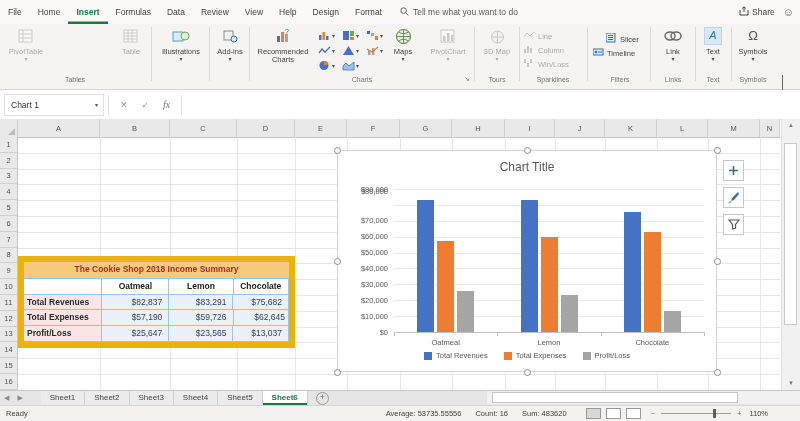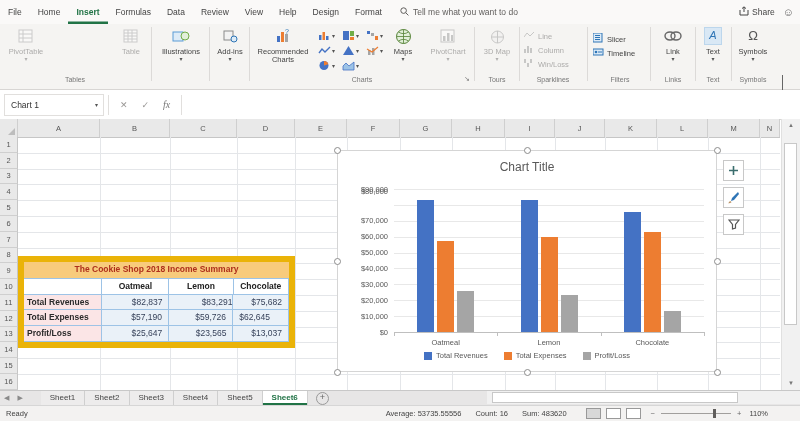--- a/index.html
+++ b/index.html
@@ -294,21 +294,21 @@
     <span><svg width="11" height="8">
           <rect x="0" y="0" width="2" height="4" fill="#8A8A8A"></rect>
           <rect x="3" y="4" width="2" height="4" fill="#8A8A8A"></rect>
           <rect x="6" y="0" width="2" height="4" fill="#8A8A8A"></rect>
         </svg></span>
     <span>Win/Loss</span>
   </div>
   <div class="rgrouplabel" style="left:522px;width:62px;">Sparklines</div>
   <div class="rsep" style="left:587px;"></div>
 
-  <div class="smallrow" style="left:593px;top:9px;">
+  <div class="smallrow" style="left:606px;top:9px;">
     <span><svg width="11" height="10">
           <rect x="0" y="0" width="9" height="9" fill="#DDEBF7" stroke="#2E75B6"></rect>
           <path d="M2 2.5h5M2 4.5h5M2 6.5h5" stroke="#2E75B6"></path>
         </svg></span>
     <span>Slicer</span>
   </div>
   <div class="smallrow" style="left:593px;top:23px;">
     <span><svg width="11" height="10">
           <rect x="0" y="2" width="10" height="6" fill="#DDEBF7" stroke="#2E75B6"></rect>
           <circle cx="3" cy="5" r="1.3" fill="#2E75B6"></circle>
@@ -437,28 +437,28 @@
       <div style="height: 15.8px; line-height: 15.8px; text-align: center; font-weight: bold; font-size: 8.5px; background: rgb(248, 203, 124); color: rgb(174, 46, 28); border-bottom: 1px solid rgb(157, 195, 230); white-space: nowrap; overflow: hidden;">The Cookie Shop 2018 Income Summary</div>
       <div class="trow" style="height: 15.8px;">
         <div style="width: 82px; border-right: 1px solid rgb(157, 195, 230); border-bottom: 1px solid rgb(157, 195, 230); box-sizing: border-box; background: rgb(255, 255, 255);"></div>
         <div style="width: 70px; box-sizing: border-box; border-right: 1px solid rgb(157, 195, 230); border-bottom: 1px solid rgb(157, 195, 230); background: rgb(255, 255, 255); font-weight: bold; font-size: 8.5px; color: rgb(34, 34, 34); text-align: center; line-height: 14.8px;">Oatmeal</div>
         <div style="width: 67px; box-sizing: border-box; border-right: 1px solid rgb(157, 195, 230); border-bottom: 1px solid rgb(157, 195, 230); background: rgb(255, 255, 255); font-weight: bold; font-size: 8.5px; color: rgb(34, 34, 34); text-align: center; line-height: 14.8px;">Lemon</div>
         <div style="width: 58px; box-sizing: border-box; border-right: 1px solid rgb(157, 195, 230); border-bottom: 1px solid rgb(157, 195, 230); background: rgb(255, 255, 255); font-weight: bold; font-size: 8.5px; color: rgb(34, 34, 34); text-align: center; line-height: 14.8px;">Chocolate</div>
       </div>
       <div class="trow" style="height: 15.8px;">
         <div style="width: 82px; box-sizing: border-box; border-right: 1px solid rgb(157, 195, 230); border-bottom: 1px solid rgb(157, 195, 230); background: rgb(251, 229, 230); font-weight: bold; font-size: 8.5px; color: rgb(43, 43, 43); line-height: 14.8px; padding-left: 3px; white-space: nowrap; overflow: hidden;">Total Revenues</div>
         <div style="width: 70px; box-sizing: border-box; border-right: 1px solid rgb(157, 195, 230); border-bottom: 1px solid rgb(157, 195, 230); background: rgb(234, 241, 248); font-size: 8.5px; color: rgb(55, 66, 90); text-align: right; padding-right: 6px; line-height: 14.8px;">$82,837</div>
-        <div style="width: 67px; box-sizing: border-box; border-right: 1px solid rgb(157, 195, 230); border-bottom: 1px solid rgb(157, 195, 230); background: rgb(234, 241, 248); font-size: 8.5px; color: rgb(55, 66, 90); text-align: right; line-height: 14.8px;">$83,291</div>
+        <div style="width: 67px; box-sizing: border-box; border-right: 1px solid rgb(157, 195, 230); border-bottom: 1px solid rgb(157, 195, 230); background: rgb(234, 241, 248); font-size: 8.5px; color: rgb(55, 66, 90); text-align: right; padding-right: 6px; line-height: 14.8px;">$83,291</div>
         <div style="width: 58px; box-sizing: border-box; border-right: 1px solid rgb(157, 195, 230); border-bottom: 1px solid rgb(157, 195, 230); background: rgb(234, 241, 248); font-size: 8.5px; color: rgb(55, 66, 90); text-align: right; padding-right: 6px; line-height: 14.8px;">$75,682</div>
       </div>
       <div class="trow" style="height: 15.8px;">
         <div style="width: 82px; box-sizing: border-box; border-right: 1px solid rgb(157, 195, 230); border-bottom: 1px solid rgb(157, 195, 230); background: rgb(251, 229, 230); font-weight: bold; font-size: 8.5px; color: rgb(43, 43, 43); line-height: 14.8px; padding-left: 3px; white-space: nowrap; overflow: hidden;">Total Expenses</div>
         <div style="width: 70px; box-sizing: border-box; border-right: 1px solid rgb(157, 195, 230); border-bottom: 1px solid rgb(157, 195, 230); background: rgb(234, 241, 248); font-size: 8.5px; color: rgb(55, 66, 90); text-align: right; padding-right: 6px; line-height: 14.8px;">$57,190</div>
         <div style="width: 67px; box-sizing: border-box; border-right: 1px solid rgb(157, 195, 230); border-bottom: 1px solid rgb(157, 195, 230); background: rgb(234, 241, 248); font-size: 8.5px; color: rgb(55, 66, 90); text-align: right; padding-right: 6px; line-height: 14.8px;">$59,726</div>
-        <div style="width: 58px; box-sizing: border-box; border-right: 1px solid rgb(157, 195, 230); border-bottom: 1px solid rgb(157, 195, 230); background: rgb(234, 241, 248); font-size: 8.5px; color: rgb(55, 66, 90); text-align: right; padding-right: 18px; line-height: 14.8px;">$62,645</div>
+        <div style="width: 58px; box-sizing: border-box; border-right: 1px solid rgb(157, 195, 230); border-bottom: 1px solid rgb(157, 195, 230); background: rgb(234, 241, 248); font-size: 8.5px; color: rgb(55, 66, 90); text-align: right; padding-right: 3px; line-height: 14.8px;">$62,645</div>
       </div>
       <div class="trow" style="height: 15.8px;">
         <div style="width: 82px; box-sizing: border-box; border-right: 1px solid rgb(157, 195, 230); border-bottom: 1px solid rgb(157, 195, 230); background: rgb(251, 229, 230); font-weight: bold; font-size: 8.5px; color: rgb(43, 43, 43); line-height: 14.8px; padding-left: 3px; white-space: nowrap; overflow: hidden;">Profit/Loss</div>
         <div style="width: 70px; box-sizing: border-box; border-right: 1px solid rgb(157, 195, 230); border-bottom: 1px solid rgb(157, 195, 230); background: rgb(234, 241, 248); font-size: 8.5px; color: rgb(55, 66, 90); text-align: right; padding-right: 6px; line-height: 14.8px;">$25,647</div>
         <div style="width: 67px; box-sizing: border-box; border-right: 1px solid rgb(157, 195, 230); border-bottom: 1px solid rgb(157, 195, 230); background: rgb(234, 241, 248); font-size: 8.5px; color: rgb(55, 66, 90); text-align: right; padding-right: 6px; line-height: 14.8px;">$23,565</div>
         <div style="width: 58px; box-sizing: border-box; border-right: 1px solid rgb(157, 195, 230); border-bottom: 1px solid rgb(157, 195, 230); background: rgb(234, 241, 248); font-size: 8.5px; color: rgb(55, 66, 90); text-align: right; padding-right: 6px; line-height: 14.8px;">$13,037</div>
       </div>
     </div>
 </div>
 

